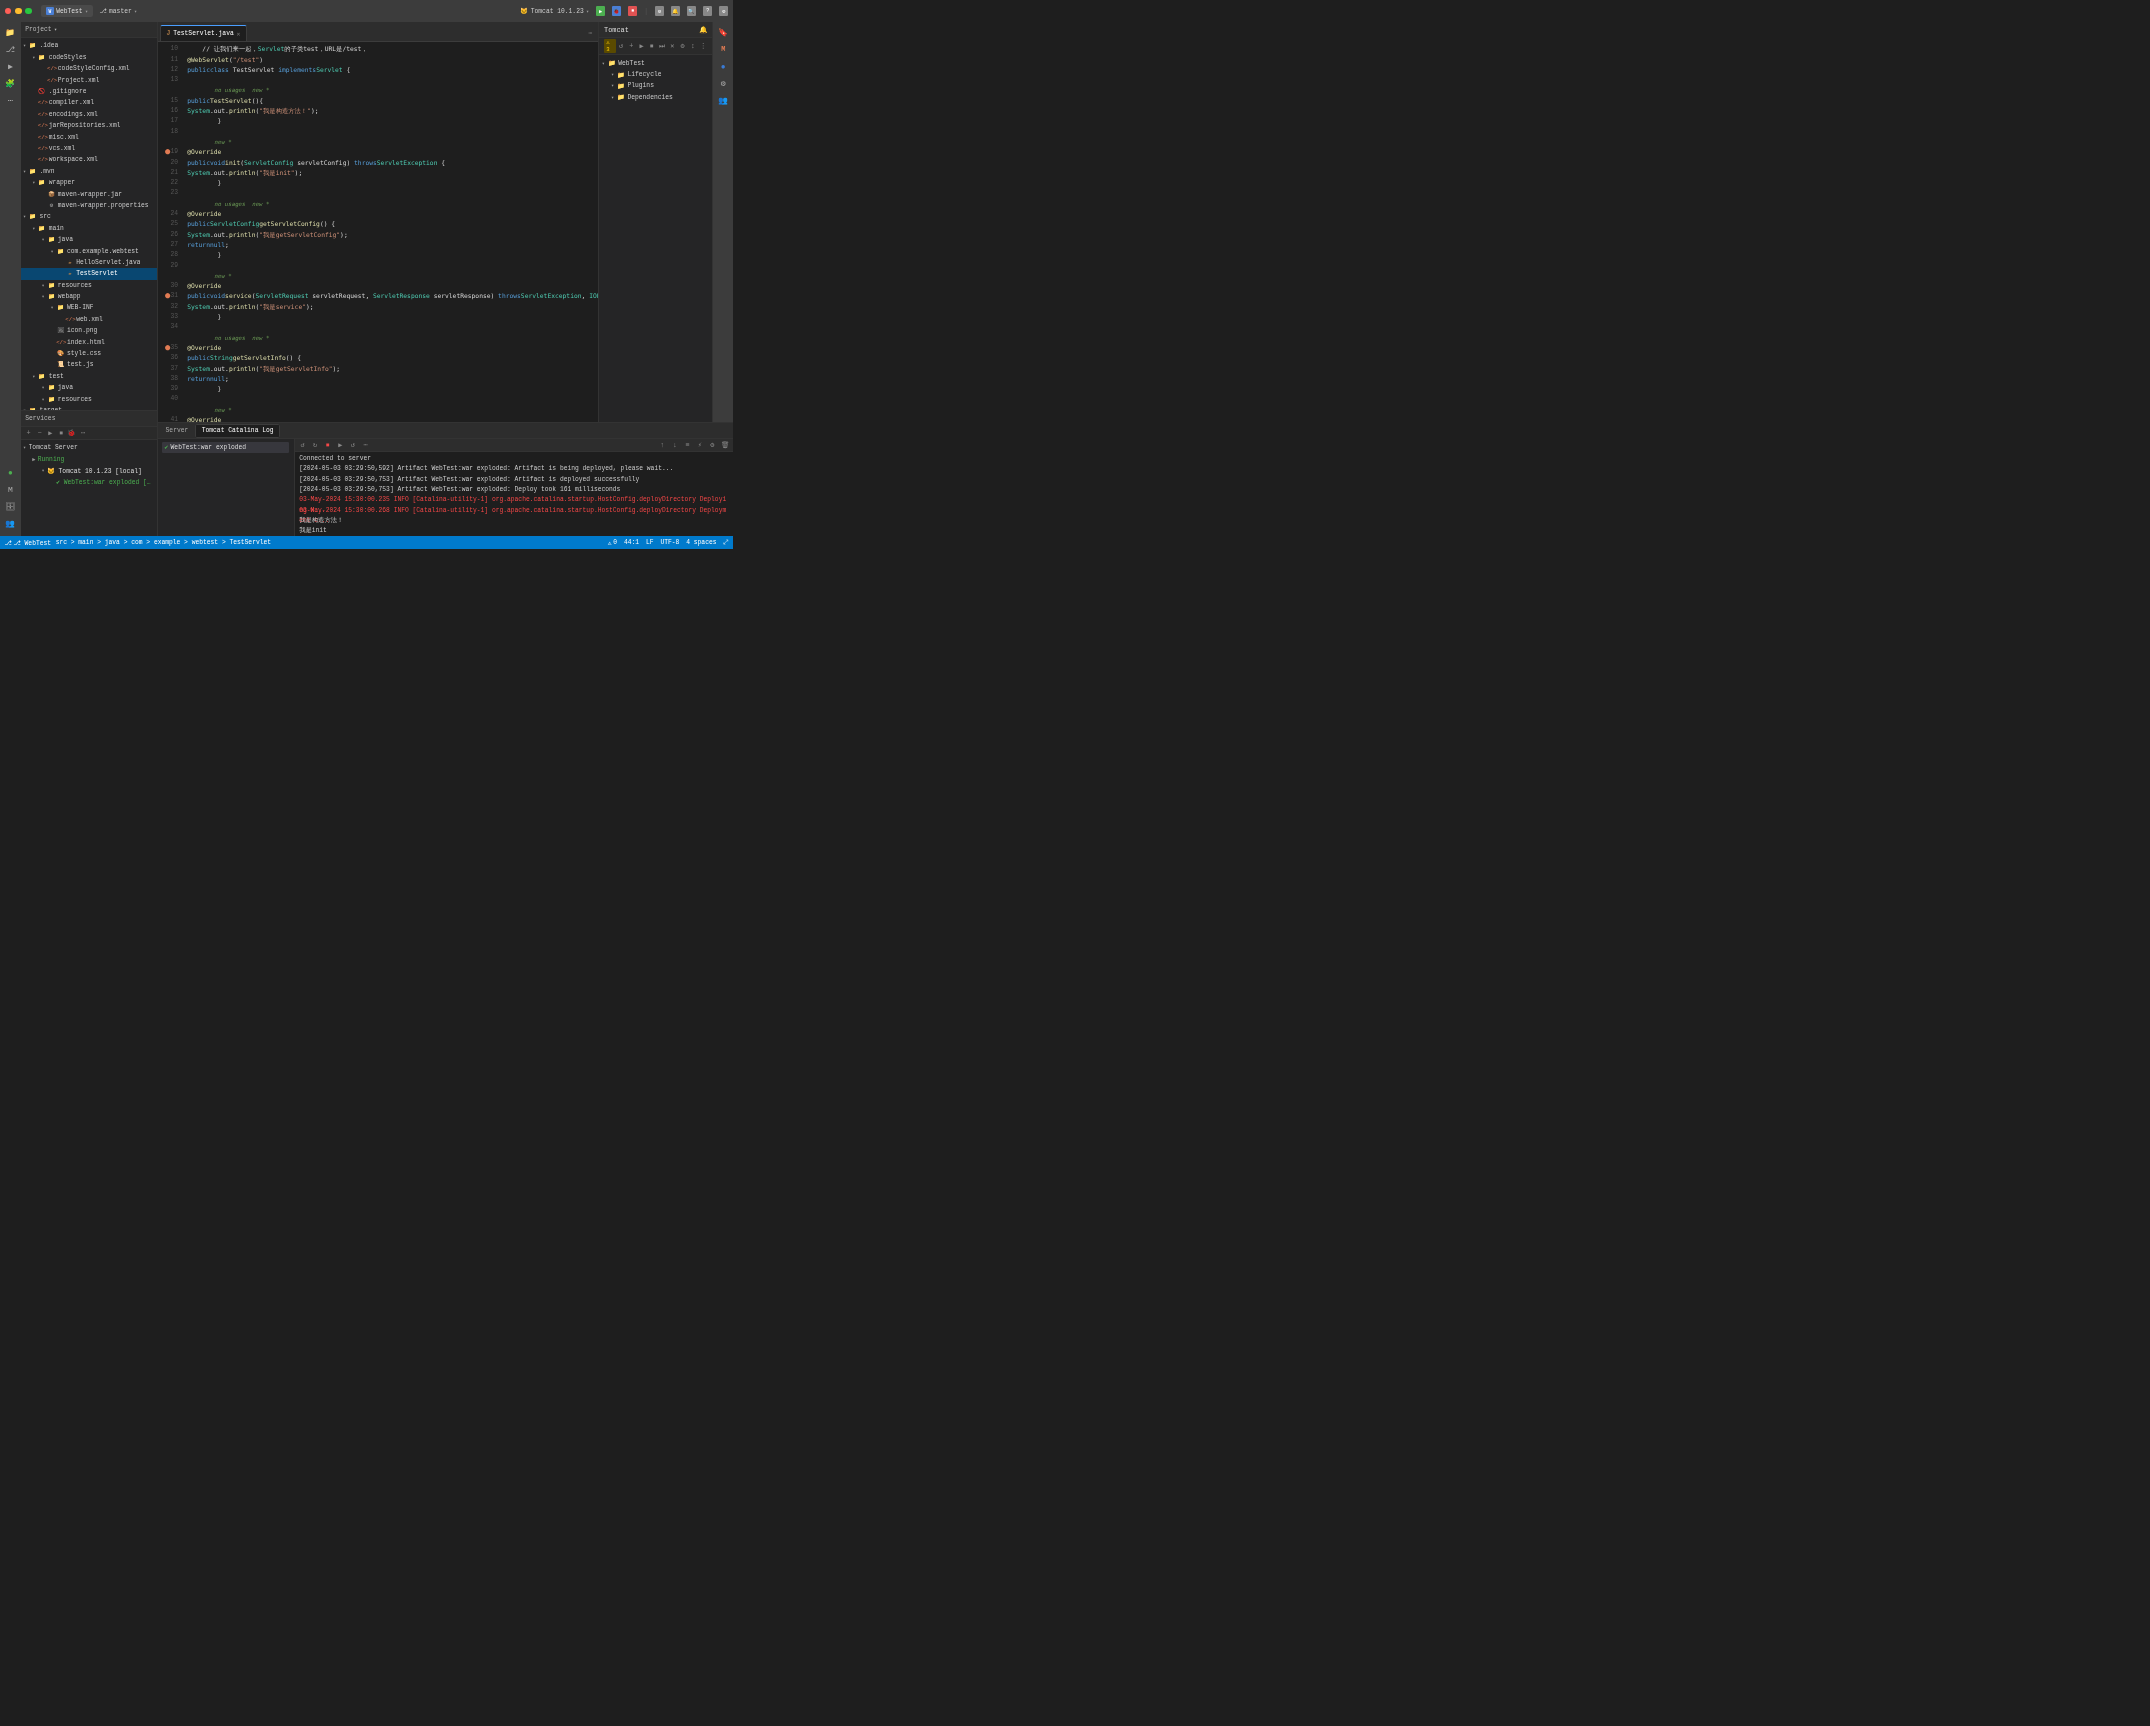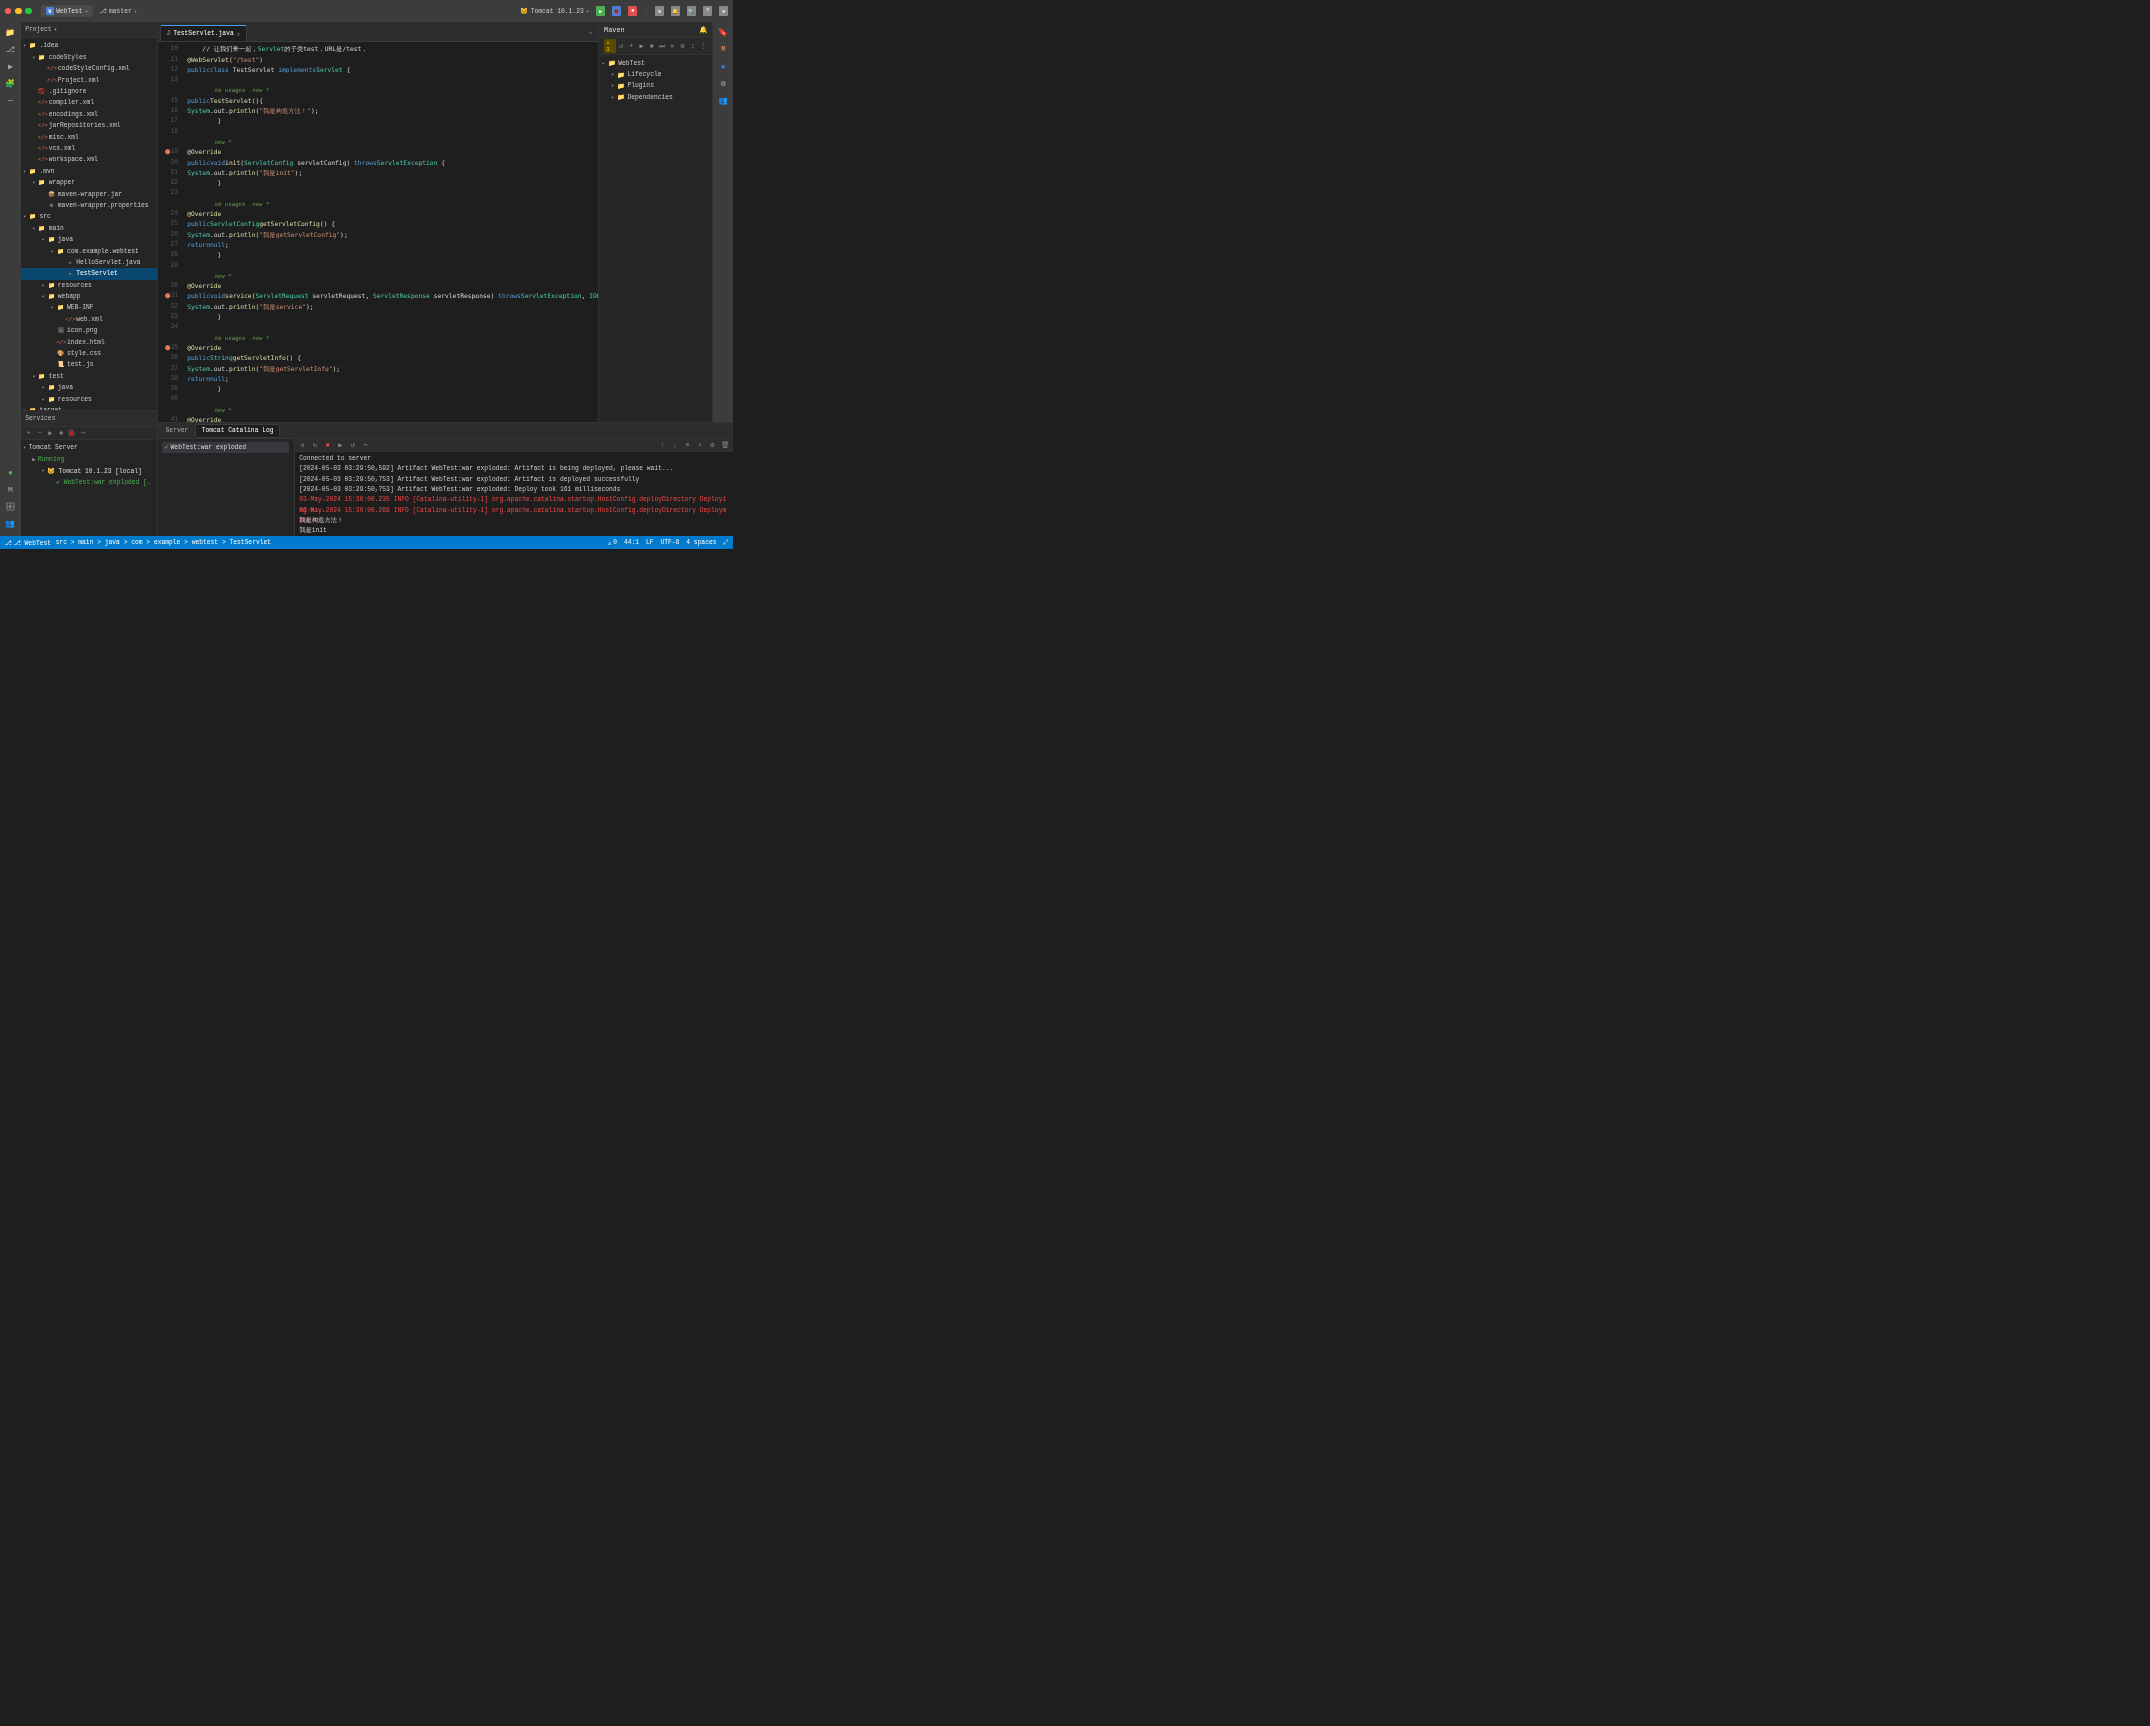--- a/index.html
+++ b/index.html
@@ -843,21 +843,21 @@
               <div class="code-line">        }</div>
               <div class="code-line">&nbsp;</div>
               <div class="code-line"><span style="color:#6a9955;font-style:italic;font-size:5.7px;">        new *</span></div>
               <div class="code-line">        <span style="color:#dcdcaa;">@Override</span></div>
             </div>
         </div>
       </div>
 
       <div class="maven-panel">
         <div class="maven-header">
-          <span>Maven</span>
+          <span>Tomcat</span>
           <div class="terminal-btn">🔔</div>
         </div>
         <div style="padding:1.1px 4.6px;border-bottom:0.6px solid #333;background:#2a2a2a;display:flex;align-items:center;justify-content:space-between;">
           <div class="warn-badge">⚠ 3</div>
           <div style="display:flex;gap:1.1px;">
             <div class="terminal-btn">↺</div>
             <div class="terminal-btn">+</div>
             <div class="terminal-btn">▶</div>
             <div class="terminal-btn">⏹</div>
             <div class="terminal-btn">⏭</div>

